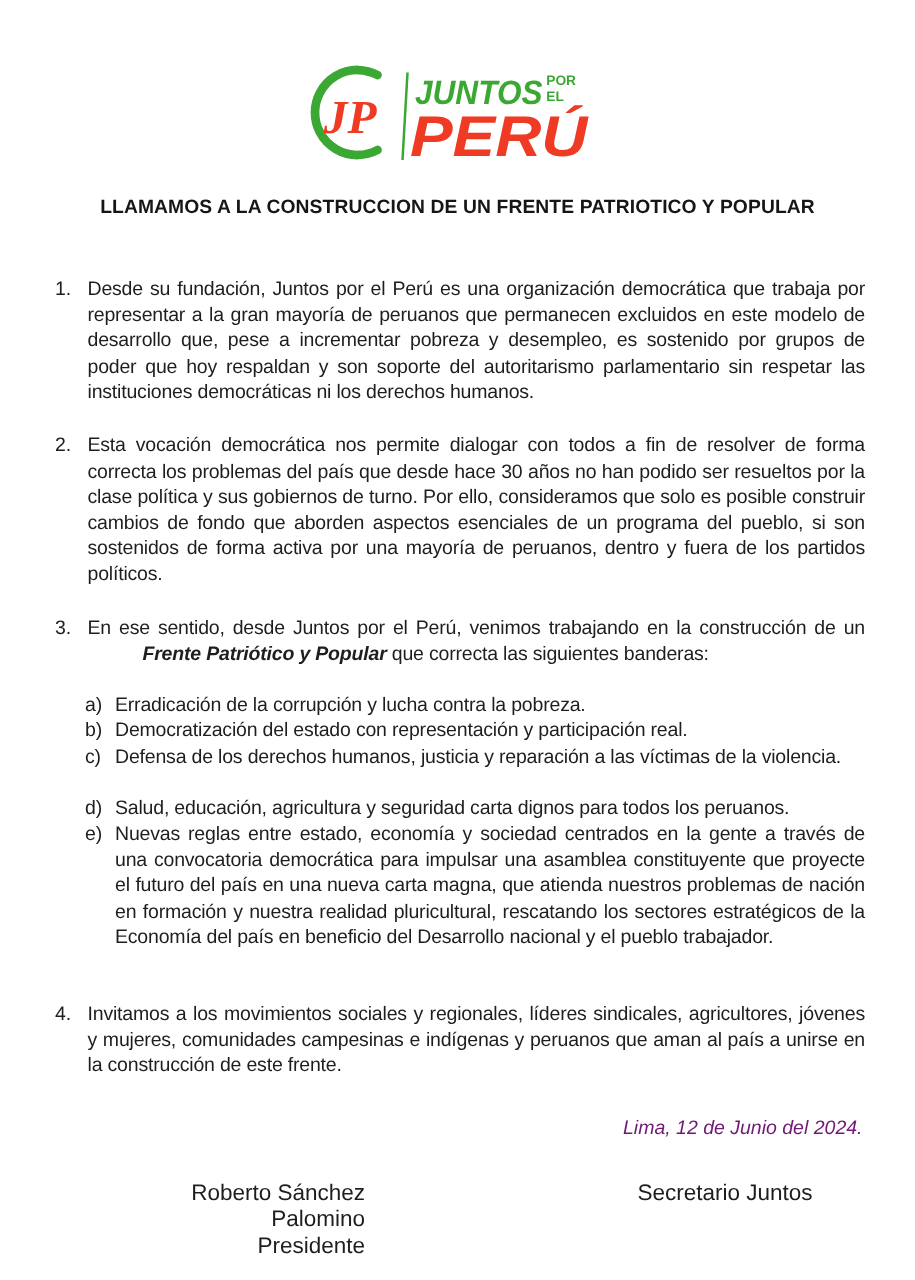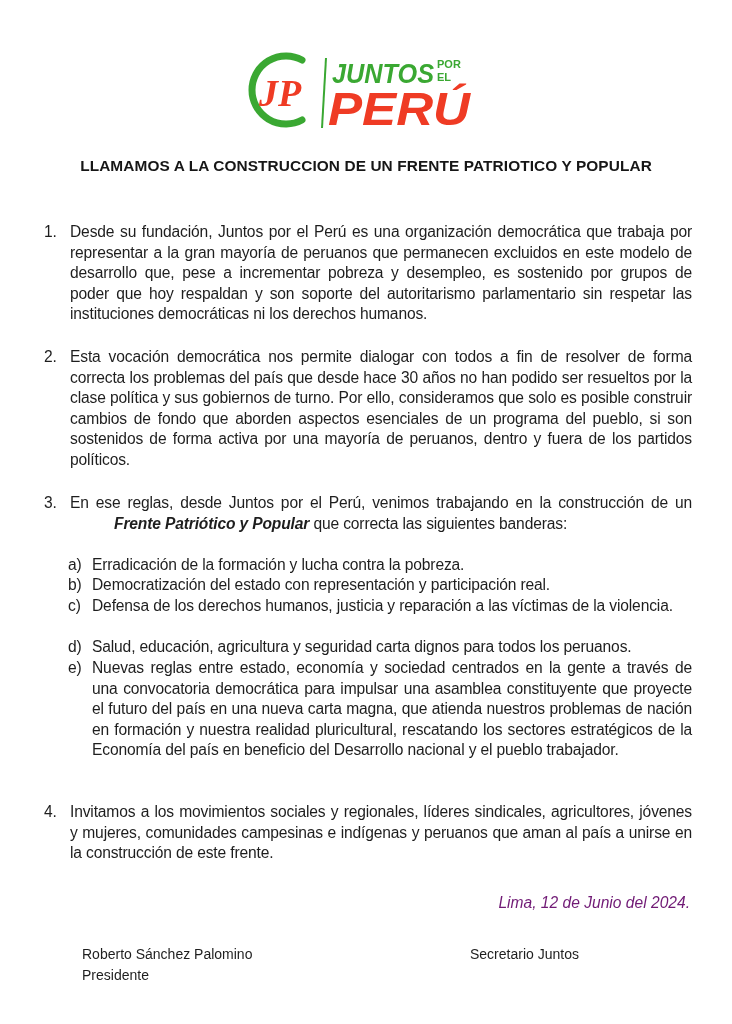--- a/index.html
+++ b/index.html
@@ -25,21 +25,21 @@
     position: absolute; left: 68px; width: 624px;
     font-size: 15.6px; line-height: 20.6px; letter-spacing: -0.15px;
     text-align: justify; color: #1e1e1e;
   }
   .sub .letter { position: absolute; left: 0; top: 0; }
   .sub .txt { display: block; margin-left: 24px; }
   .bi { font-weight: bold; font-style: italic; margin-left: 44px; }
   .date {
     position: absolute; right: 42px; top: 894px; font-style: italic; font-size: 15.6px; color: #701a75;
   }
-  .sig { position: absolute; top: 944px; text-align: left; font-size: 14px; line-height: 21px; color: #1e1e1e; }
+  .sig { position: absolute; top: 944px; text-align: right; font-size: 18px; line-height: 21px; color: #1e1e1e; }
   .sig.left { left: 82px; width: 210px; }
   .sig.right { left: 470px; width: 180px; }
   .lastline { text-align-last: left; }
 </style>
 </head>
 <body>
 
 <div class="logo">
   <svg width="250" height="90" viewBox="0 0 250 90">
 
@@ -64,26 +64,26 @@
   <span class="txt lastline">Desde su fundación, Juntos por el Perú es una organización democrática que trabaja por representar a la gran mayoría de peruanos que permanecen excluidos en este modelo de desarrollo que, pese a incrementar pobreza y desempleo, es sostenido por grupos de poder que hoy respaldan y son soporte del autoritarismo parlamentario sin respetar las instituciones democráticas ni los derechos humanos.</span>
 </div>
 
 <div class="item" style="top:347px;">
   <span class="num">2.</span>
   <span class="txt lastline">Esta vocación democrática nos permite dialogar con todos a fin de resolver de forma correcta los problemas del país que desde hace 30 años no han podido ser resueltos por la clase política y sus gobiernos de turno. Por ello, consideramos que solo es posible construir cambios de fondo que aborden aspectos esenciales de un programa del pueblo, si son sostenidos de forma activa por una mayoría de peruanos, dentro y fuera de los partidos políticos.</span>
 </div>
 
 <div class="item" style="top:493px;">
   <span class="num">3.</span>
-  <span class="txt lastline"><span>En ese reglas, desde Juntos por el Perú, venimos trabajando en la construcción de un </span><span class="bi">Frente Patriótico y Popular</span><span> que correcta las siguientes banderas:</span></span>
+  <span class="txt lastline"><span>En ese sentido, desde Juntos por el Perú, venimos trabajando en la construcción de un </span><span class="bi">Frente Patriótico y Popular</span><span> que correcta las siguientes banderas:</span></span>
 </div>
 
 <div class="sub" style="top:555px;">
   <span class="letter">a)</span>
-  <span class="txt lastline">Erradicación de la formación y lucha contra la pobreza.</span>
+  <span class="txt lastline">Erradicación de la corrupción y lucha contra la pobreza.</span>
 </div>
 <div class="sub" style="top:575px;">
   <span class="letter">b)</span>
   <span class="txt lastline">Democratización del estado con representación y participación real.</span>
 </div>
 <div class="sub" style="top:596px;">
   <span class="letter">c)</span>
   <span class="txt lastline">Defensa de los derechos humanos, justicia y reparación a las víctimas de la violencia.</span>
 </div>
 <div class="sub" style="top:637px;">

